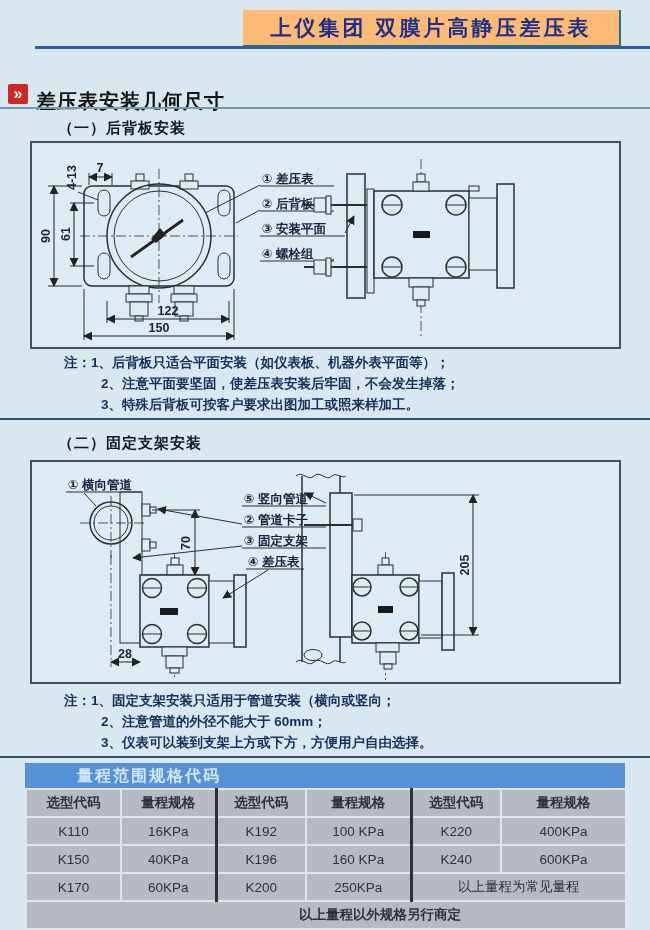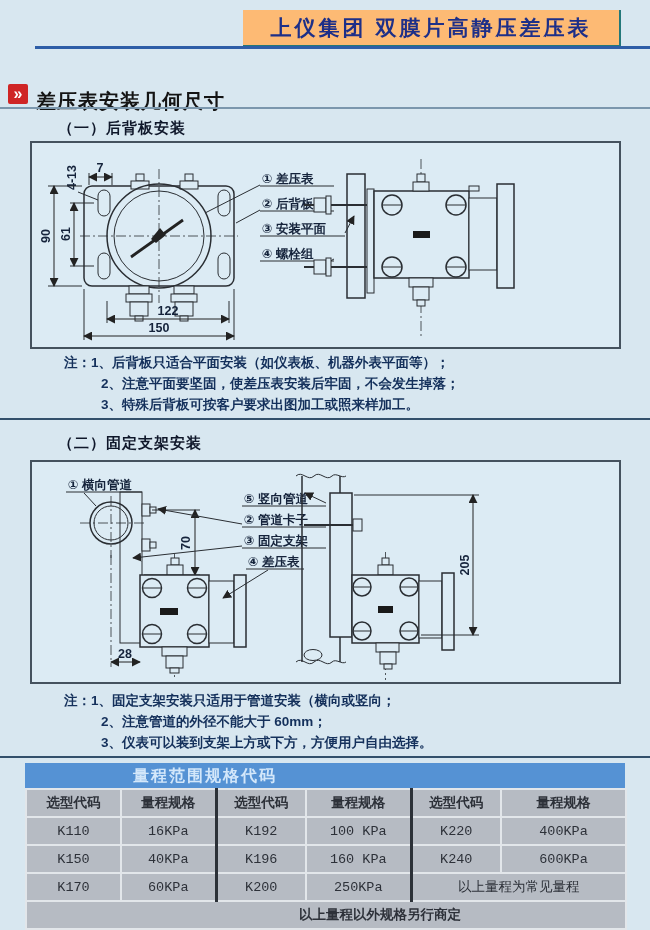--- a/index.html
+++ b/index.html
@@ -62,26 +62,26 @@
   .notes.n2{top:690px;}
   .note-line.indent{padding-left:37px;}
   .hr-rule{position:absolute;left:0;width:650px;height:2px;background:#33506b;}
   .hr-rule.r1{top:418px;}
   .hr-rule.r2{top:756px;}
 
   
   .tbl-wrap{position:absolute;left:25px;top:763px;width:600px;}
   .tbl-title{
     height:25px;background:#5592d4;color:#d3e7fa;font-size:16px;font-weight:bold;
-    letter-spacing:2px;line-height:25px;padding-left:108px;box-sizing:border-box;
+    letter-spacing:2px;line-height:25px;padding-left:52px;box-sizing:border-box;
   }
   table.range{border-collapse:collapse;width:600px;background:#b6bbc3;table-layout:fixed;}
   table.range th,table.range td{
     border:2px solid #e2e6ea;font-size:13.5px;color:#2d3139;text-align:center;
-    height:24px;padding:1px 2px;overflow:hidden;white-space:nowrap;font-family:Liberation Mono, monospace;
+    height:24px;padding:1px 2px;overflow:hidden;white-space:nowrap;
   }
   table.range th{font-weight:bold;}
   table.range .grp{border-left:3px solid #2c3138;}
   table.range td.foot{text-align:center;padding-left:110px;font-weight:bold;}
 </style>
 </head>
 <body>
 
 <div class="page">
 

